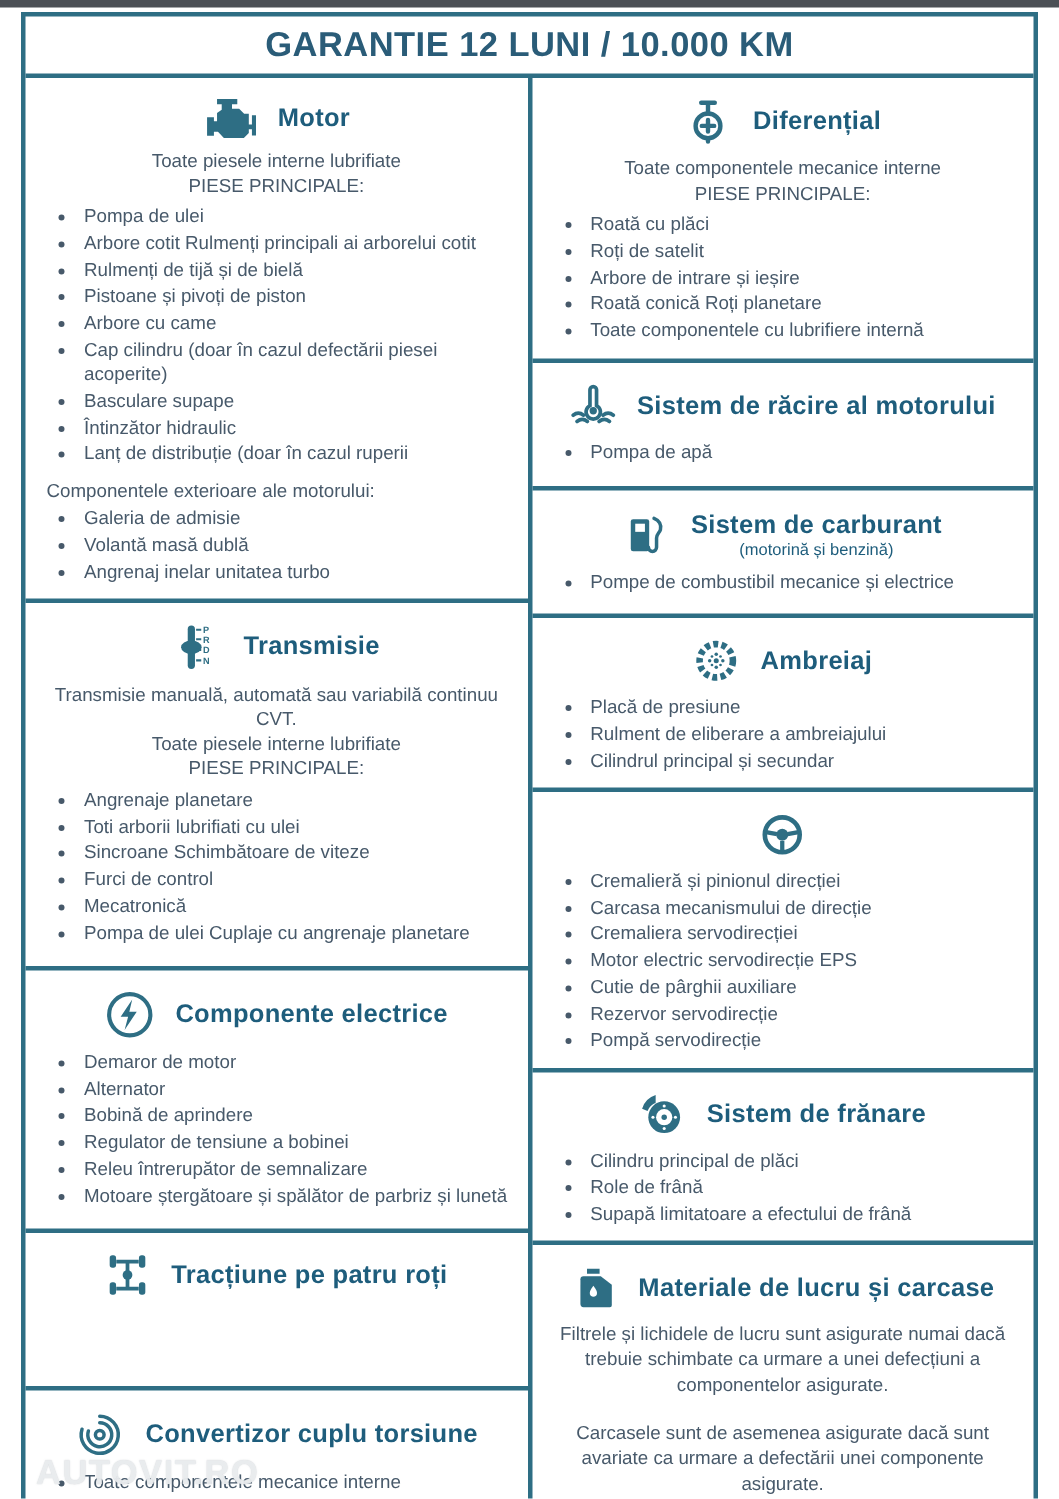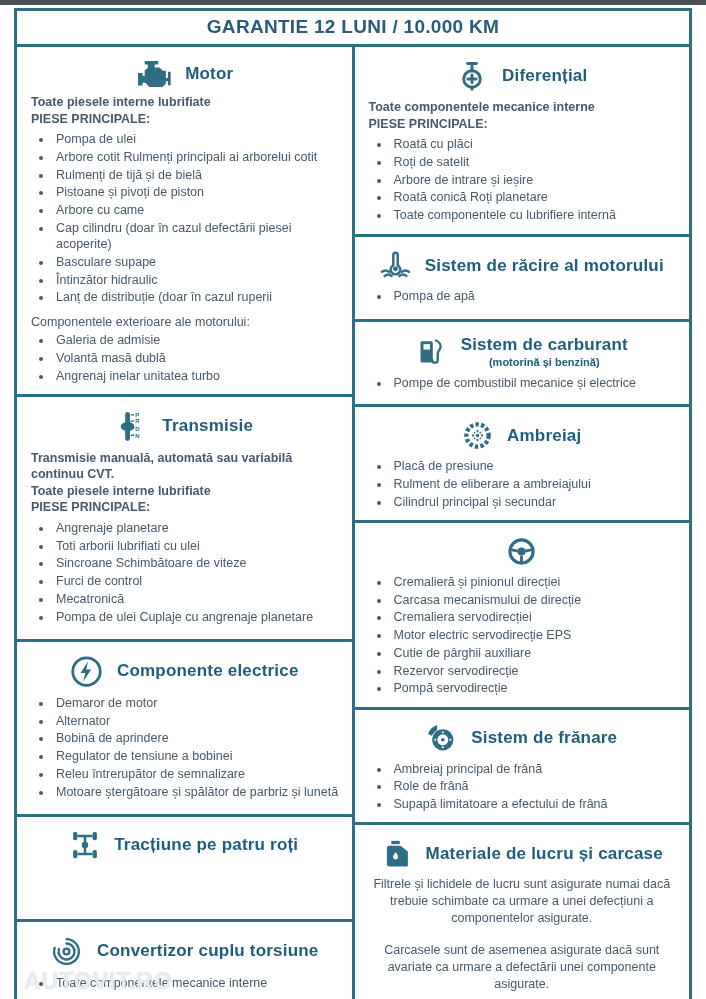--- a/index.html
+++ b/index.html
@@ -11,36 +11,36 @@
   .top-strip{height:5px;width:100%;background:#4b5055;}
   .frame{
     position:absolute;left:14px;right:14px;top:8px;
     border:3.5px solid #2e6e84;background:#fff;
   }
   .header-bar{
     border-bottom:3.5px solid #2e6e84;
     text-align:center;padding:5px 0 6px;
   }
   .header-bar .title{
-    font-size:19px;font-weight:bold;color:#2a5c78;letter-spacing:.3px;
+    font-size:23px;font-weight:bold;color:#2a5c78;letter-spacing:.3px;
   }
   .columns{display:flex;align-items:stretch;}
   .col{flex:1 1 0;min-width:0;display:flex;flex-direction:column;}
   .col.right{border-left:3.5px solid #2e6e84;}
   .section{border-bottom:3.5px solid #2e6e84;box-sizing:border-box;padding:2px 6px 6px;}
   .col .section:last-child{border-bottom:none;}
   .sec-head{
     display:flex;align-items:center;justify-content:center;gap:14px;
     margin:11px 4px 7px;color:#2e6e84;
   }
   .sec-icon{display:inline-flex;line-height:0;flex:0 0 auto;}
   .sec-title-wrap{display:inline-block;text-align:center;}
   .sec-title{font-size:17px;font-weight:bold;color:#1e5d7c;letter-spacing:.2px;}
-  .sec-subtitle{display:block;font-size:11px;font-weight:bold;color:#1e5d7c;margin-top:1px;}
-  .sec-intro{text-align:left;font-size:12.5px;line-height:1.32;margin:2px 8px 4px;font-weight:bold;}
+  .sec-subtitle{display:block;font-size:11px;font-weight:normal;color:#1e5d7c;margin-top:1px;}
+  .sec-intro{text-align:center;font-size:12.5px;line-height:1.32;margin:2px 8px 4px;}
   .sec-midheading{text-align:left;font-size:12.5px;line-height:1.32;margin:8px 8px 2px;}
   ul.sec-list{margin:2px 0 4px;padding-left:30px;list-style:disc outside;}
   ul.sec-list li{font-size:12.5px;line-height:1.3;margin:1.5px 0;padding-left:3px;}
   .sec-paragraphs{text-align:center;font-size:12.5px;line-height:1.35;margin:6px 10px 0;}
   .sec-paragraphs p{margin:0 0 15px;text-align:center;}
   .watermark{
     position:absolute;left:24px;bottom:4px;z-index:5;
     font-size:23px;font-weight:800;letter-spacing:1px;
     color:rgba(235,238,240,0.92);
     text-shadow:0 0 1px rgba(160,170,175,0.55);
@@ -354,21 +354,21 @@
                 </g>
               </svg>
             </span>
       <span class="sec-title-wrap">
         <span class="sec-title">Sistem de frănare</span>
         
       </span>
     </div>
 
     <ul class="sec-list">
-            <li>Ambreiaj principal de frână</li>
+            <li>Cilindru principal de plăci</li>
             <li>Role de frână</li>
             <li>Supapă limitatoare a efectului de frână</li>
           </ul>
 
   </section>
 
   <section class="section" style="min-height: 175px;">
     <div class="sec-head">
       <span class="sec-icon">
               <svg viewBox="0 0 24 24" width="31" height="31">

